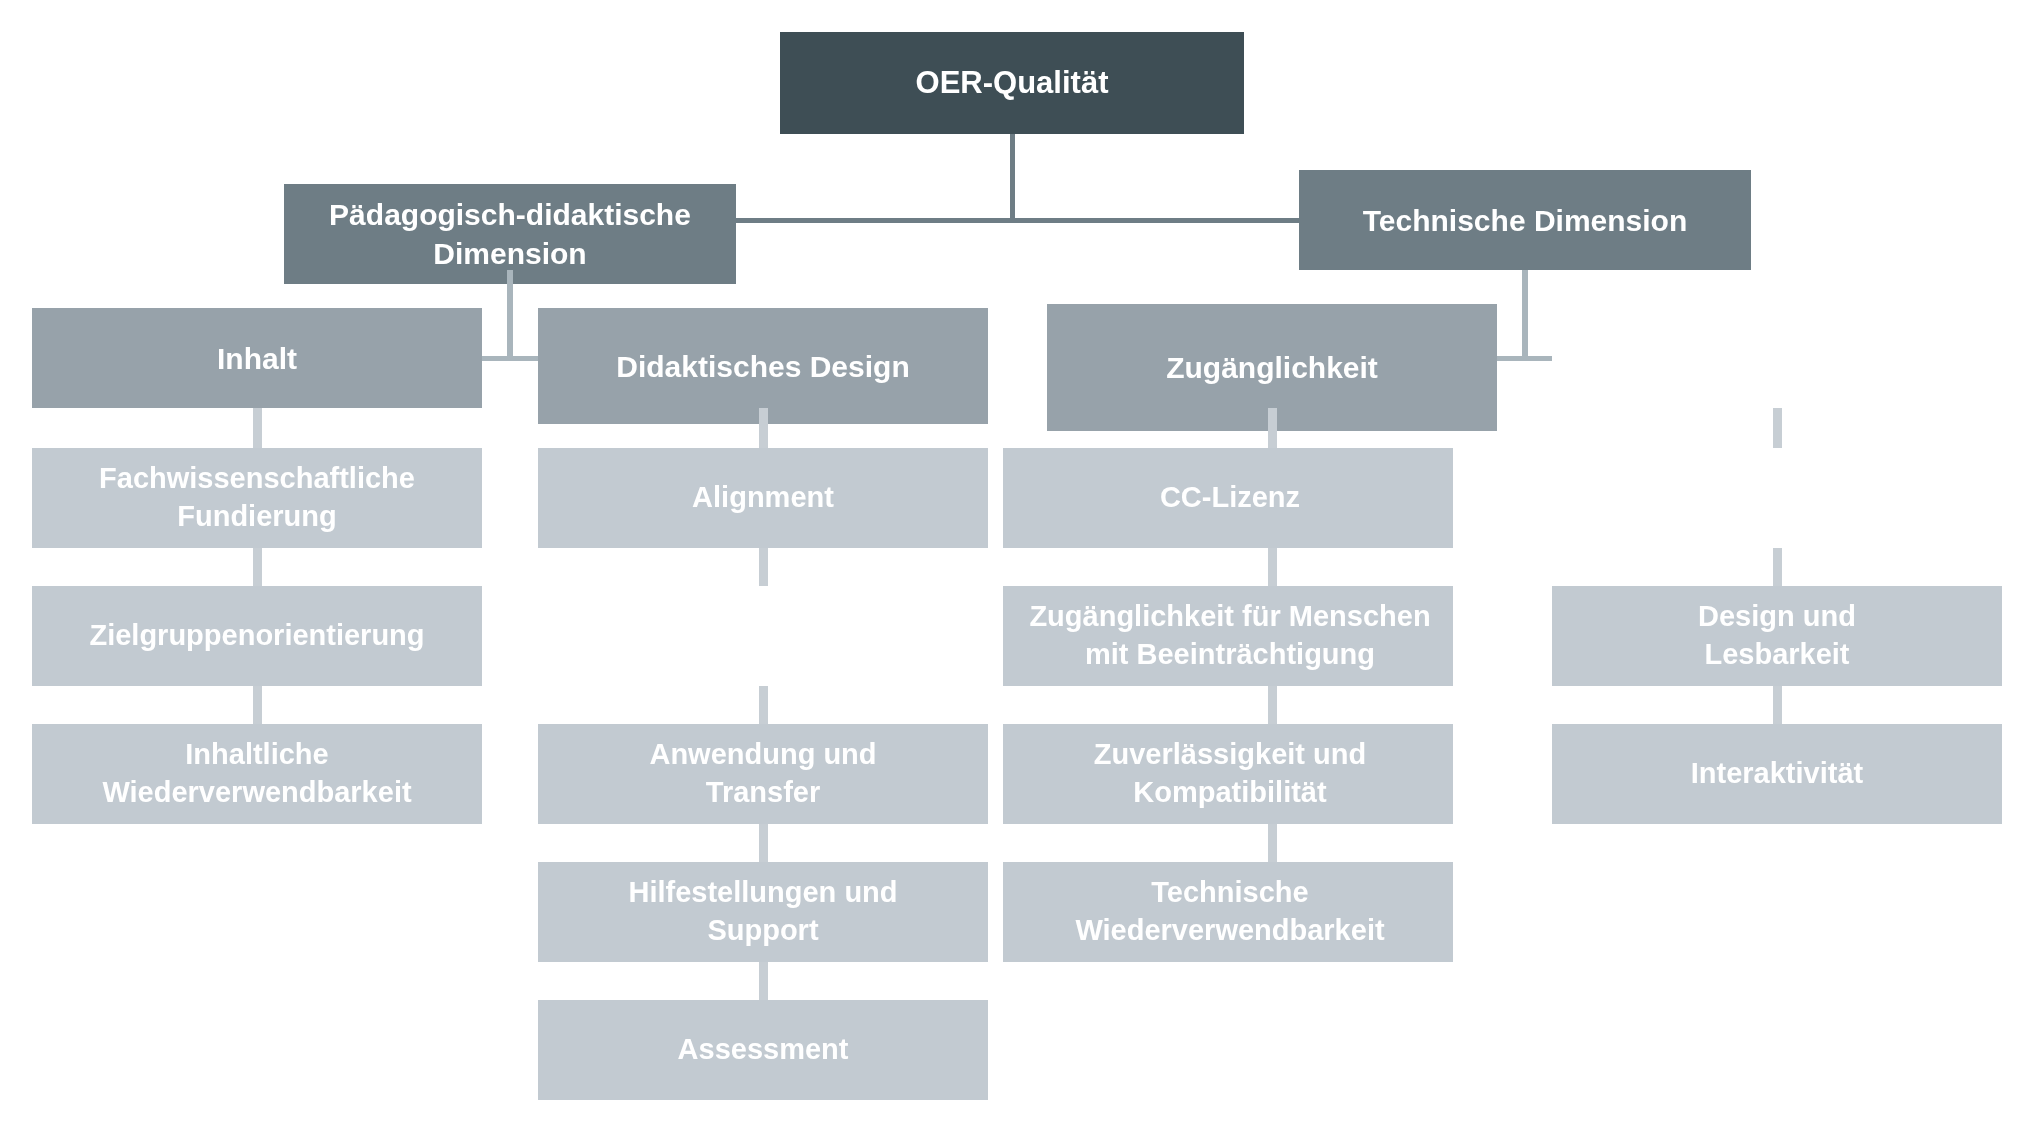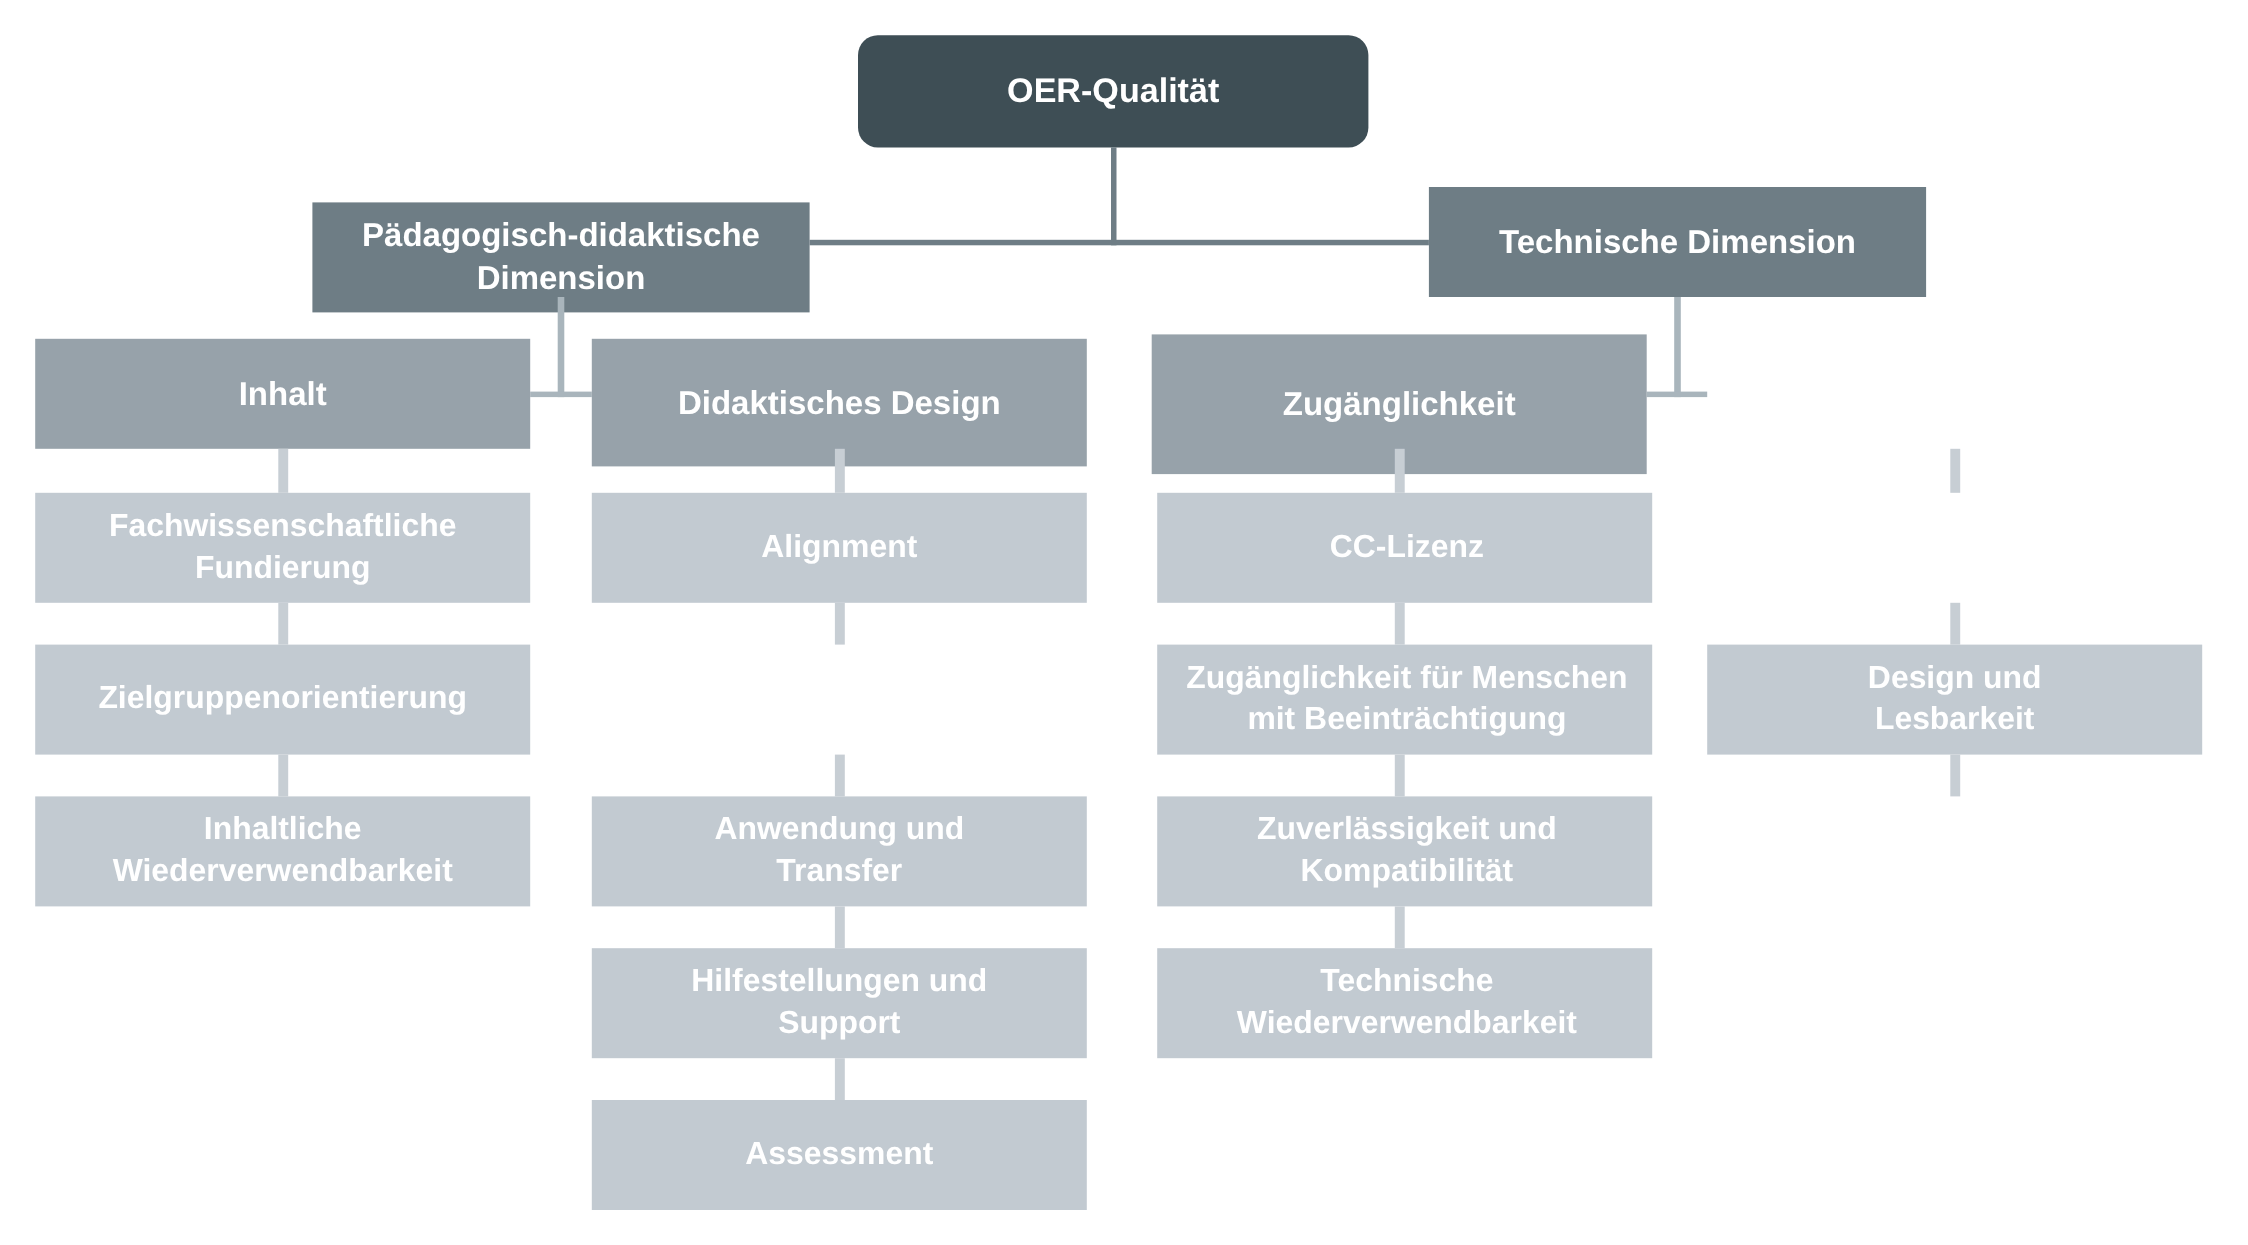--- a/index.html
+++ b/index.html
@@ -27,39 +27,39 @@
     display:flex;
     align-items:center;
     justify-content:center;
     text-align:center;
     color:#ffffff;
     font-weight:bold;
     white-space:pre-line;
     line-height:1.3;
     padding:0 8px;
   }
-  .lvl1{background:var(--level1);font-size:31px;border-radius:18px;}
+  .lvl1{background:var(--level1);font-size:31px;}
   .lvl2{background:var(--level2);font-size:30px;}
   .lvl3{background:var(--level3);font-size:30px;}
   .lvl4{background:var(--level4);font-size:29px;}
   .conn{position:absolute;}
   .conn-dark{background:var(--connector_dark);}
   .conn-mid{background:var(--connector_mid);}
   .conn-light{background:var(--connector_light);}
 
   
   .b-root {left:780px;  top:32px;  width:464px; height:102px;}
   .b-dim0 {left:284px;  top:184px; width:452px; height:100px;}
   .b-dim1 {left:1299px; top:170px; width:452px; height:100px;}
   .b-cat0 {left:32px;   top:308px; width:450px; height:100px;}
   .b-cat1 {left:538px;  top:308px; width:450px; height:116px;}
   .b-cat2 {left:1047px; top:304px; width:450px; height:127px;}
   .b-cat3 {left:1552px; top:308px; width:450px; height:100px;}
 
-  .col0{left:32px;}  .col1{left:538px;} .col2{left:1052px;padding-left:12px;} .col3{left:1552px;}
+  .col0{left:32px;}  .col1{left:538px;} .col2{left:1003px;padding-left:12px;} .col3{left:1552px;}
   .row0{top:448px;} .row1{top:586px;} .row2{top:724px;} .row3{top:862px;} .row4{top:1000px;}
   .crit{width:450px;height:100px;}
 
   
   .c-root-v {left:1010px; top:134px; width:5px;  height:89px;}
   .c-root-h {left:736px;  top:218px; width:563px; height:5px;}
 
   
   .c-dim0-v {left:507px;  top:270px; width:6px;  height:91px;}
   .c-dim0-h {left:482px;  top:356px; width:56px; height:5px;}
@@ -129,14 +129,15 @@
 Kompatibilität</div>
   <div class="conn conn-light cv cv-col2 cv-d"></div>
   <div class="box lvl4 crit col2 row3">Technische
 Wiederverwendbarkeit</div>
 
   <div class="conn conn-light cv cv-col3 cv-a"></div>
   <div class="conn conn-light cv cv-col3 cv-b"></div>
   <div class="box lvl4 crit col3 row1">Design und
 Lesbarkeit</div>
   <div class="conn conn-light cv cv-col3 cv-c"></div>
+  <div class="box lvl4 crit col3 row2">Interaktivität</div>
 
 </div>
 
 </body></html>

